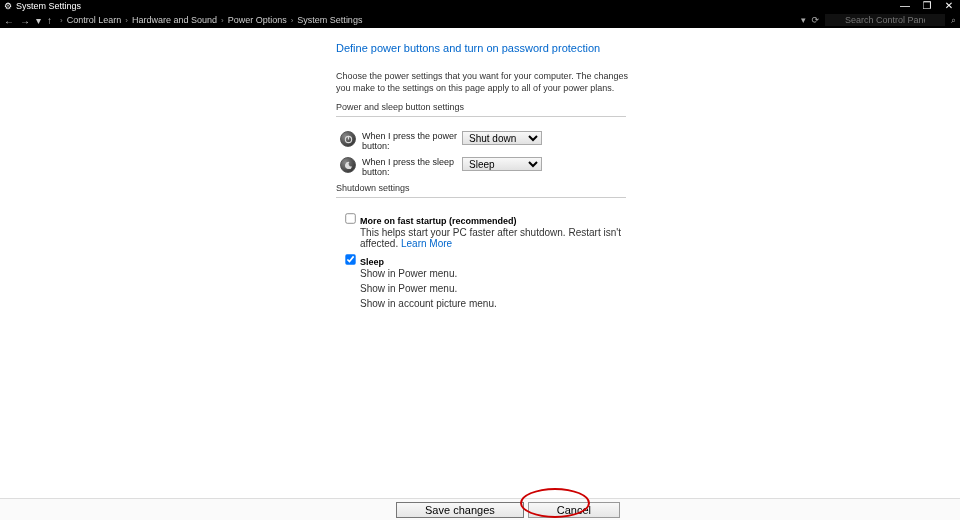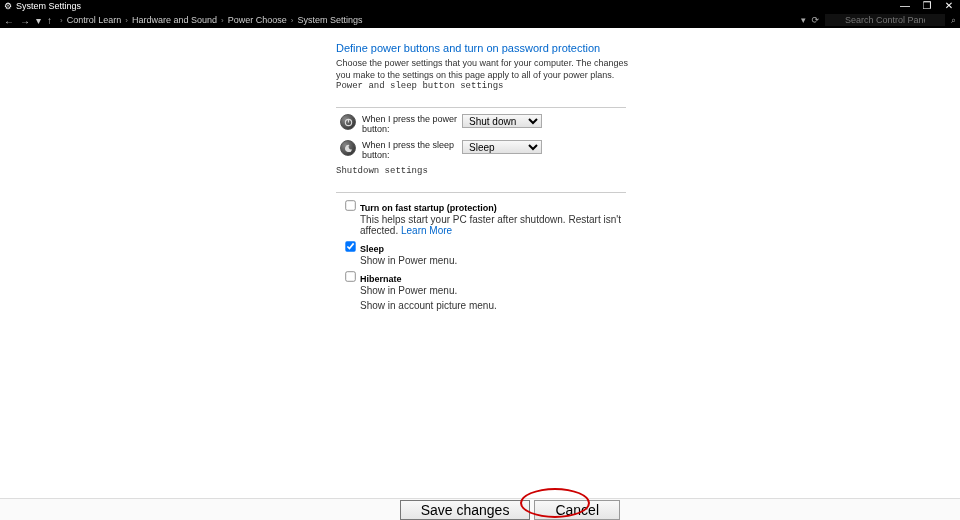--- a/index.html
+++ b/index.html
@@ -33,27 +33,26 @@
   .addrbar-right { display: flex; align-items: center; gap: 6px; }
   .searchbox {
     background: #111; color: #aaa; border: none;
     font-size: 9px; padding: 1px 20px; width: 120px;
   }
   .refresh-ic, .dd-ic { font-size: 9px; color: #aaa; }
 
   .content {
     position: absolute; left: 336px; top: 42px; width: 300px;
   }
-  .heading { color: #0066cc; font-size: 11px; margin-bottom: 4px; }
-  .desc { color: #333; font-size: 9px; line-height: 1.3; }
+  .heading { color: #0066cc; font-size: 11px; margin-bottom: 17px; }
+  .desc { color: #333; font-size: 9px; line-height: 1.3; margin-bottom: 8px; }
   .section-title {
-    color: #333; font-size: 9px; padding-bottom: 16px;
-    border-bottom: 1px solid #ccc; margin-bottom: 6px;
+    color: #333; font-size: 9px; padding-bottom: 4px;
+    border-bottom: 1px solid #ccc; margin-bottom: 14px;
     width: 290px;
-    font-family: Liberation Mono, monospace;
   }
   .row { display: flex; margin-bottom: 6px; padding-left: 4px; }
   .orb {
     width: 16px; height: 16px; border-radius: 50%;
     background: radial-gradient(circle at 30% 30%, #888, #222);
     border: 1px solid #555; margin-right: 6px;
     display: flex; align-items: center; justify-content: center;
   }
   .orb svg { width: 9px; height: 9px; }
   .row-label { width: 100px; font-size: 9px; color: #222; }
@@ -69,21 +68,21 @@
   .subtext { font-size: 10px; color: #333; padding-left: 16px; margin-bottom: 4px; }
   .link { color: #0066cc; text-decoration: none; }
 
   .footer {
     position: absolute; left: 0; right: 0; bottom: 0; height: 22px;
     border-top: 1px solid #ddd; background: #fafafa;
     display: flex; align-items: center; justify-content: flex-end;
     padding-right: 340px; gap: 4px;
   }
   .btn {
-    font-size: 14px; padding: 1px 20px; background: linear-gradient(#f8f8f8,#e6e6e6);
+    font-size: 11px; padding: 1px 28px; background: linear-gradient(#f8f8f8,#e6e6e6);
     border: 1px solid #999; min-width: 52px; text-align: center;
   }
   .btn.primary { border: 1px solid #777; }
 
   .annot {
     position: absolute; width: 70px; height: 30px;
     border: 2px solid #cc0000; border-radius: 50%;
     left: 520px; bottom: 2px; pointer-events: none;
   }
 </style>
@@ -107,21 +106,21 @@
     <span>→</span>
     <span>▾</span>
     <span>↑</span>
   </div>
   <div class="crumbs">
     <span class="sep">›</span>
     <span>Control Learn</span>
     <span class="sep">›</span>
     <span>Hardware and Sound</span>
     <span class="sep">›</span>
-    <span>Power Choose</span>
+    <span>Power Options</span>
     <span class="sep">›</span>
     <span>System Settings</span>
   </div>
   <div class="spacer"></div>
   <div class="addrbar-right">
     <span class="dd-ic">▾</span>
     <span class="refresh-ic">⟳</span>
     <input class="searchbox" placeholder="Search Control Panel" style="">
     <span class="refresh-ic">⌕</span>
   </div>
@@ -155,34 +154,31 @@
     <span class="row-label">When I press the sleep button:</span>
     <select class="combo">
       <option>Sleep</option>
     </select>
   </div>
 
   <div class="section-title">Shutdown settings</div>
 
   <div class="sublist">
     <div class="chkrow">
-      <label><input type="checkbox" style=""><b>Turn on fast startup (protection)</b></label>
+      <label><input type="checkbox" style=""><b>More on fast startup (recommended)</b></label>
     </div>
     <div class="subtext">
       <span>This helps start your PC faster after shutdown. Restart isn't affected. </span><a href="#" class="link">Learn More</a>
     </div>
 
     <div class="chkrow">
       <label><input type="checkbox" checked="" style=""><b>Sleep</b></label>
     </div>
     <div class="subtext">Show in Power menu.</div>
 
-    <div class="chkrow">
-      <label><input type="checkbox" style=""><b>Hibernate</b></label>
-    </div>
     <div class="subtext">Show in Power menu.</div>
 
     <div class="subtext">Show in account picture menu.</div>
   </div>
 </div>
 
 <div class="footer">
   <div class="btn primary">Save changes</div>
   <div class="btn">Cancel</div>
 </div>

